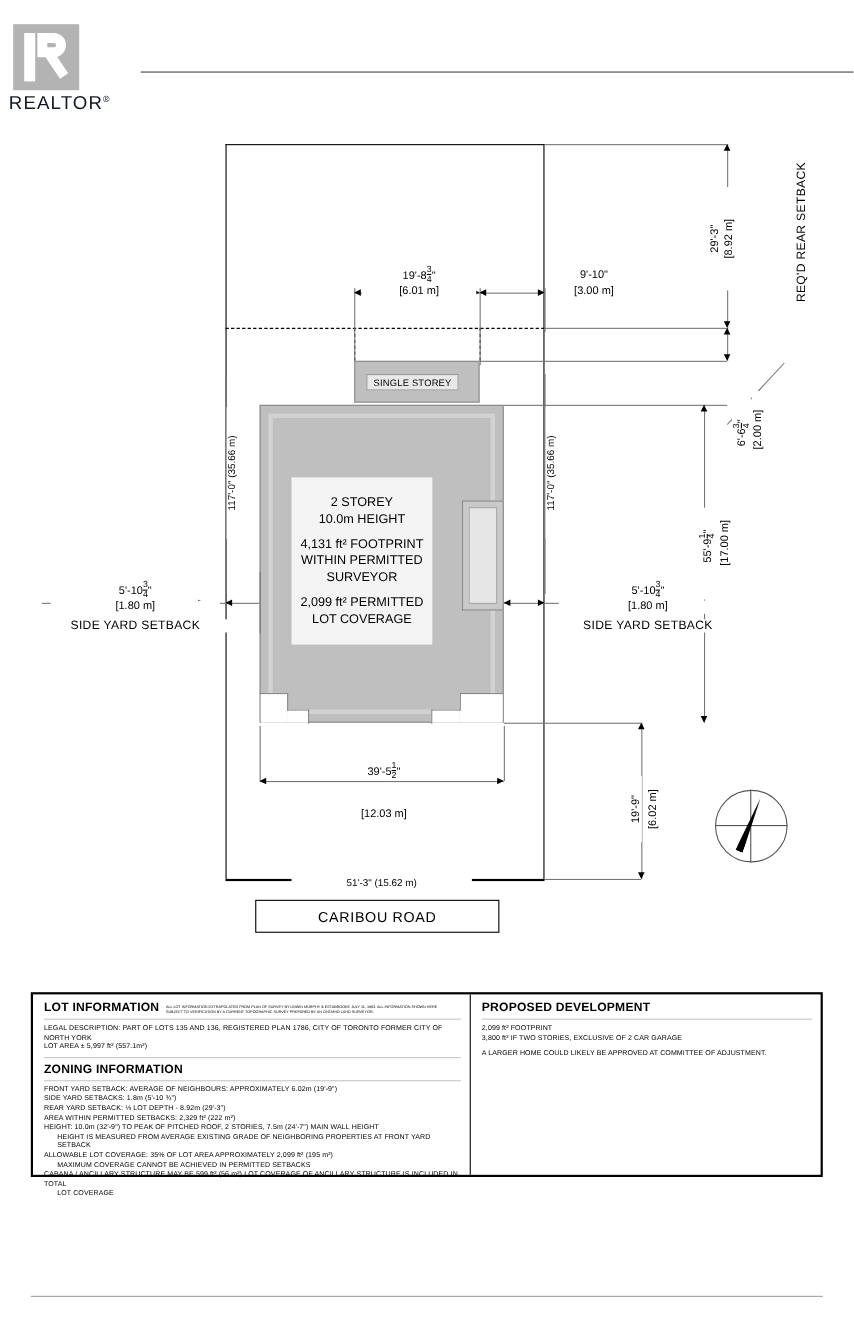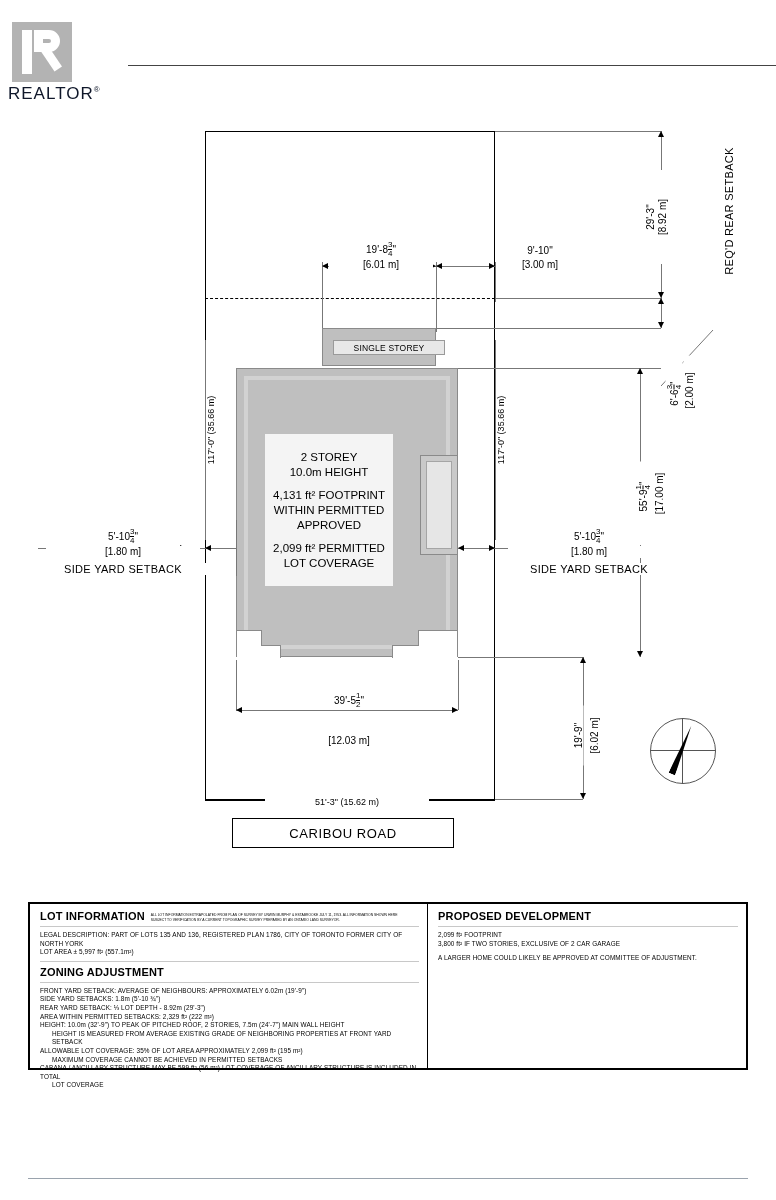--- a/index.html
+++ b/index.html
@@ -27,21 +27,21 @@
   .dash-h{position:absolute;height:0;border-top:1px dashed #000;}
   .dash-v{position:absolute;width:0;border-left:1px dashed #000;}
 
   
   #lot-boundary{left:205px;top:131px;width:290px;height:668px;border-left:1.5px solid #000;border-right:1.5px solid #000;border-top:1.5px solid #000;box-sizing:border-box;}
 
   
   #building-main{left:236px;top:368px;width:222px;height:289px;background:#bfbfbf;border:1px solid #8a8a8a;box-sizing:border-box;}
   #building-inner-band{left:244px;top:376px;width:206px;height:273px;border:4px solid #d2d2d2;box-sizing:border-box;}
   #single-storey-box{left:322px;top:328px;width:114px;height:38px;background:#bfbfbf;border:1px solid #8a8a8a;box-sizing:border-box;}
-  #single-storey-label{left:333px;top:340px;width:112px;height:15px;background:#e8e8e8;border:1px solid #9a9a9a;box-sizing:border-box;
+  #single-storey-label{left:333px;top:340px;width:84px;height:15px;background:#e8e8e8;border:1px solid #9a9a9a;box-sizing:border-box;
      font-size:8.5px;display:flex;align-items:center;justify-content:center;letter-spacing:.2px;}
   #garage-block{left:420px;top:455px;width:38px;height:100px;background:#c9c9c9;border:1px solid #8a8a8a;box-sizing:border-box;}
   #garage-inner{left:426px;top:461px;width:26px;height:88px;background:#e6e6e6;border:1px solid #a5a5a5;box-sizing:border-box;}
   
   .notch{position:absolute;background:#fff;}
   #notch-l1{left:237px;top:630px;width:24px;height:27px;}
   #notch-l2{left:261px;top:645px;width:19px;height:12px;}
   #notch-r1{left:392px;top:645px;width:26px;height:12px;}
   #notch-r2{left:418px;top:630px;width:39px;height:27px;}
 
@@ -212,21 +212,21 @@
   <div class="ln hl abs" style="left:418px;top:630px;width:40px;background:#8a8a8a;"></div>
 
   <div class="abs" id="callout">
     <div class="grp">
       <div>2 STOREY</div>
       <div>10.0m HEIGHT</div>
     </div>
     <div class="grp">
       <div>4,131 ft² FOOTPRINT</div>
       <div>WITHIN PERMITTED</div>
-      <div>APPROVED</div>
+      <div>SURVEYOR</div>
     </div>
     <div class="grp">
       <div>2,099 ft² PERMITTED</div>
       <div>LOT COVERAGE</div>
     </div>
   </div>
 
   <div class="ln hl thin abs" style="left:38px;top:548px;width:167px;"></div>
   <div class="arw arw-r" style="left:180px;top:545px;"></div>
   <div class="ln vl thin abs" style="left:236px;top:520px;height:56px;"></div>
@@ -276,21 +276,21 @@
 
   <div id="info-left">
     <div class="sec-head">
       <span>LOT INFORMATION</span>
       <span class="fine">ALL LOT INFORMATION EXTRAPOLATED FROM PLAN OF SURVEY BY UNWIN MURPHY &amp; ESTABROOKE JULY 11, 1953.  ALL INFORMATION SHOWN HERE SUBJECT TO VERIFICATION BY A CURRENT TOPOGRAPHIC SURVEY PREPARED BY AN ONTARIO LAND SURVEYOR.</span>
     </div>
     <div class="rule"></div>
     <div class="body-line">LEGAL DESCRIPTION: PART OF LOTS 135 AND 136, REGISTERED PLAN 1786, CITY OF TORONTO FORMER CITY OF NORTH YORK</div>
     <div class="body-line">LOT AREA ± 5,997 ft² (557.1m²)</div>
     <div class="rule"></div>
-    <div class="sec-head">ZONING ADJUSTMENT</div>
+    <div class="sec-head">ZONING INFORMATION</div>
     <div class="rule"></div>
     <div>
       <div class="body-line">FRONT YARD SETBACK: AVERAGE OF NEIGHBOURS:  APPROXIMATELY 6.02m (19'-9")</div>
       <div class="body-line">SIDE YARD SETBACKS: 1.8m (5'-10 ¾")</div>
       <div class="body-line">REAR YARD SETBACK: ⅓ LOT DEPTH - 8.92m (29'-3")</div>
       <div class="body-line">AREA WITHIN PERMITTED SETBACKS: 2,329 ft² (222 m²)</div>
       <div class="body-line">HEIGHT:  10.0m (32'-9") TO PEAK OF PITCHED ROOF, 2 STORIES, 7.5m (24'-7") MAIN WALL HEIGHT</div>
       <div class="body-line ind">HEIGHT IS MEASURED FROM AVERAGE EXISTING GRADE OF NEIGHBORING PROPERTIES AT FRONT YARD SETBACK</div>
       <div class="body-line">ALLOWABLE LOT COVERAGE: 35% OF LOT AREA APPROXIMATELY 2,099 ft² (195 m²)</div>
       <div class="body-line ind">MAXIMUM COVERAGE CANNOT BE ACHIEVED IN PERMITTED SETBACKS</div>

